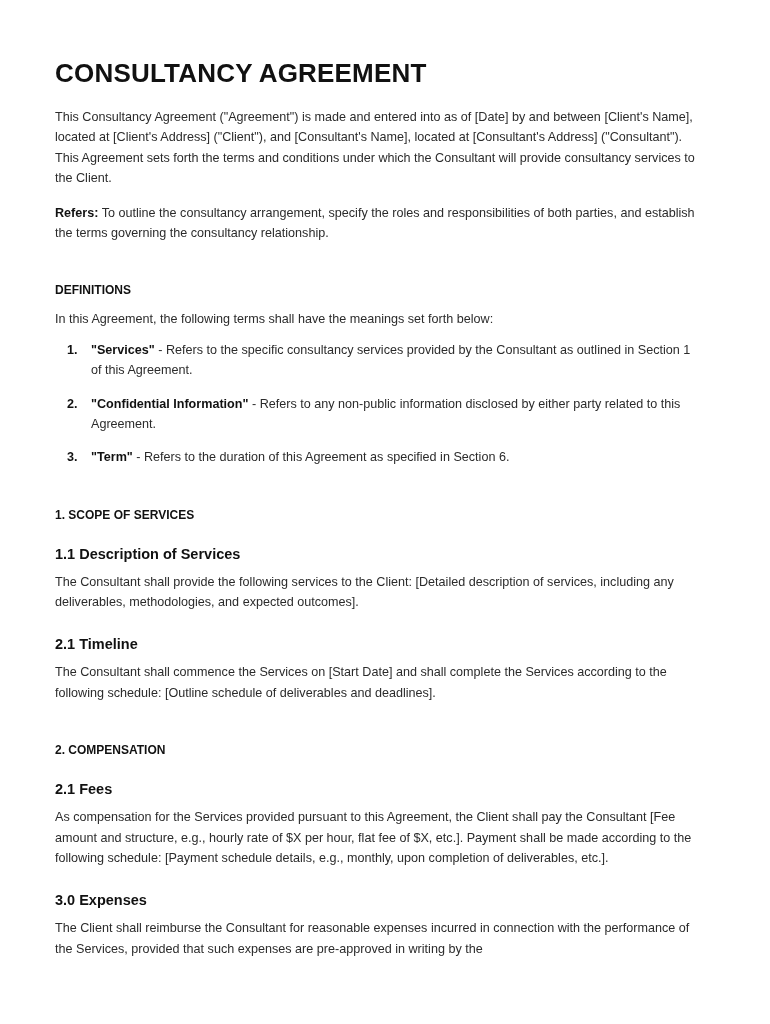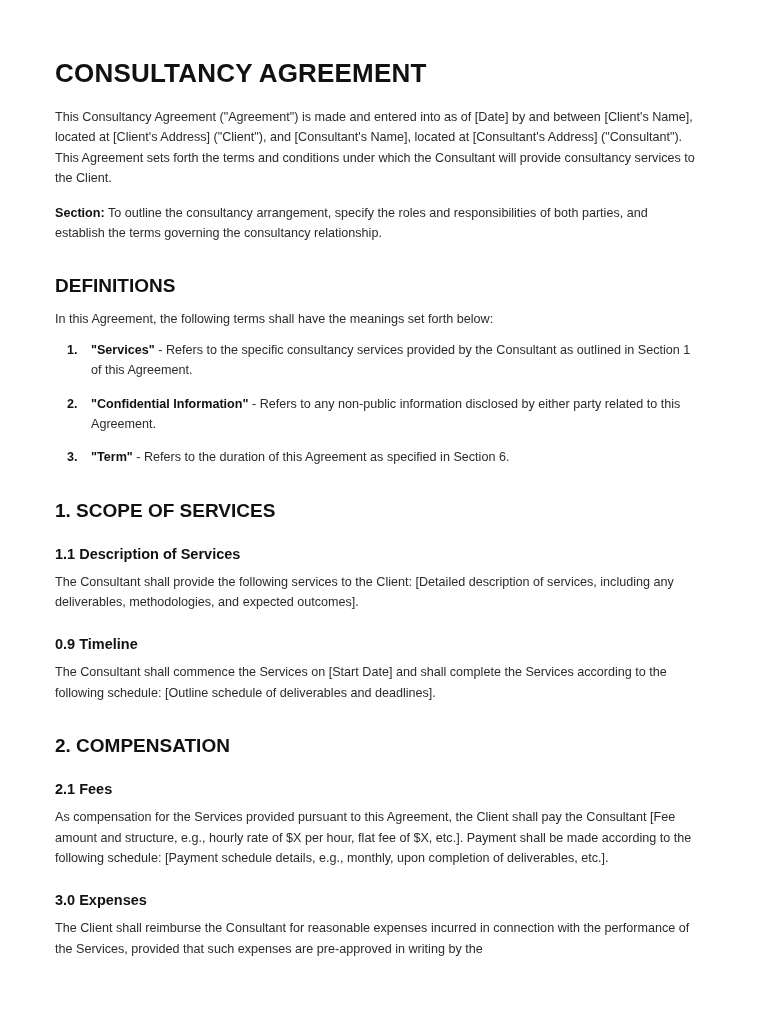--- a/index.html
+++ b/index.html
@@ -22,23 +22,23 @@
     background: #ffffff;
   }
   h1.doc-title {
     font-size: 26px;
     font-weight: bold;
     letter-spacing: 0.2px;
     margin: 0 0 18px 0;
     color: #111111;
   }
   h2.section-title {
-    font-size: 19px;
+    font-size: 12px;
     font-weight: bold;
-    margin: 32px 0 12px 0;
+    margin: 40px 0 12px 0;
     color: #111111;
   }
   h3.sub-title {
     font-size: 14.5px;
     font-weight: bold;
     margin: 24px 0 10px 0;
     color: #111111;
   }
   p.body-text {
     font-size: 12.6px;
@@ -84,38 +84,38 @@
 </style>
 </head>
 <body>
 
 <div class="page">
 
   <h1 class="doc-title">CONSULTANCY AGREEMENT</h1>
 
   <div class="intro-block">
     <p class="body-text">This Consultancy Agreement ("Agreement") is made and entered into as of [Date] by and between [Client's Name], located at [Client's Address] ("Client"), and [Consultant's Name], located at [Consultant's Address] ("Consultant"). This Agreement sets forth the terms and conditions under which the Consultant will provide consultancy services to the Client.</p>
-    <p class="body-text"><span class="purpose-label">Section:</span><span> To outline the consultancy arrangement, specify the roles and responsibilities of both parties, and establish the terms governing the consultancy relationship.</span></p>
+    <p class="body-text"><span class="purpose-label">Refers:</span><span> To outline the consultancy arrangement, specify the roles and responsibilities of both parties, and establish the terms governing the consultancy relationship.</span></p>
   </div>
 
   <h2 class="section-title">DEFINITIONS</h2>
   <p class="body-text tight">In this Agreement, the following terms shall have the meanings set forth below:</p>
 
   <ol class="defs">
     <li><span class="term">"Services"</span><span> - Refers to the specific consultancy services provided by the Consultant as outlined in Section 1 of this Agreement.</span></li>
     <li><span class="term">"Confidential Information"</span><span> - Refers to any non-public information disclosed by either party related to this Agreement.</span></li>
     <li><span class="term">"Term"</span><span> - Refers to the duration of this Agreement as specified in Section 6.</span></li>
   </ol>
 
   <h2 class="section-title">1. SCOPE OF SERVICES</h2>
 
   <h3 class="sub-title">1.1 Description of Services</h3>
   <p class="body-text">The Consultant shall provide the following services to the Client: [Detailed description of services, including any deliverables, methodologies, and expected outcomes].</p>
 
-  <h3 class="sub-title">0.9 Timeline</h3>
+  <h3 class="sub-title">2.1 Timeline</h3>
   <p class="body-text">The Consultant shall commence the Services on [Start Date] and shall complete the Services according to the following schedule: [Outline schedule of deliverables and deadlines].</p>
 
   <h2 class="section-title">2. COMPENSATION</h2>
 
   <h3 class="sub-title">2.1 Fees</h3>
   <p class="body-text">As compensation for the Services provided pursuant to this Agreement, the Client shall pay the Consultant [Fee amount and structure, e.g., hourly rate of $X per hour, flat fee of $X, etc.]. Payment shall be made according to the following schedule: [Payment schedule details, e.g., monthly, upon completion of deliverables, etc.].</p>
 
   <h3 class="sub-title">3.0 Expenses</h3>
   <p class="body-text">The Client shall reimburse the Consultant for reasonable expenses incurred in connection with the performance of the Services, provided that such expenses are pre-approved in writing by the</p>
 

